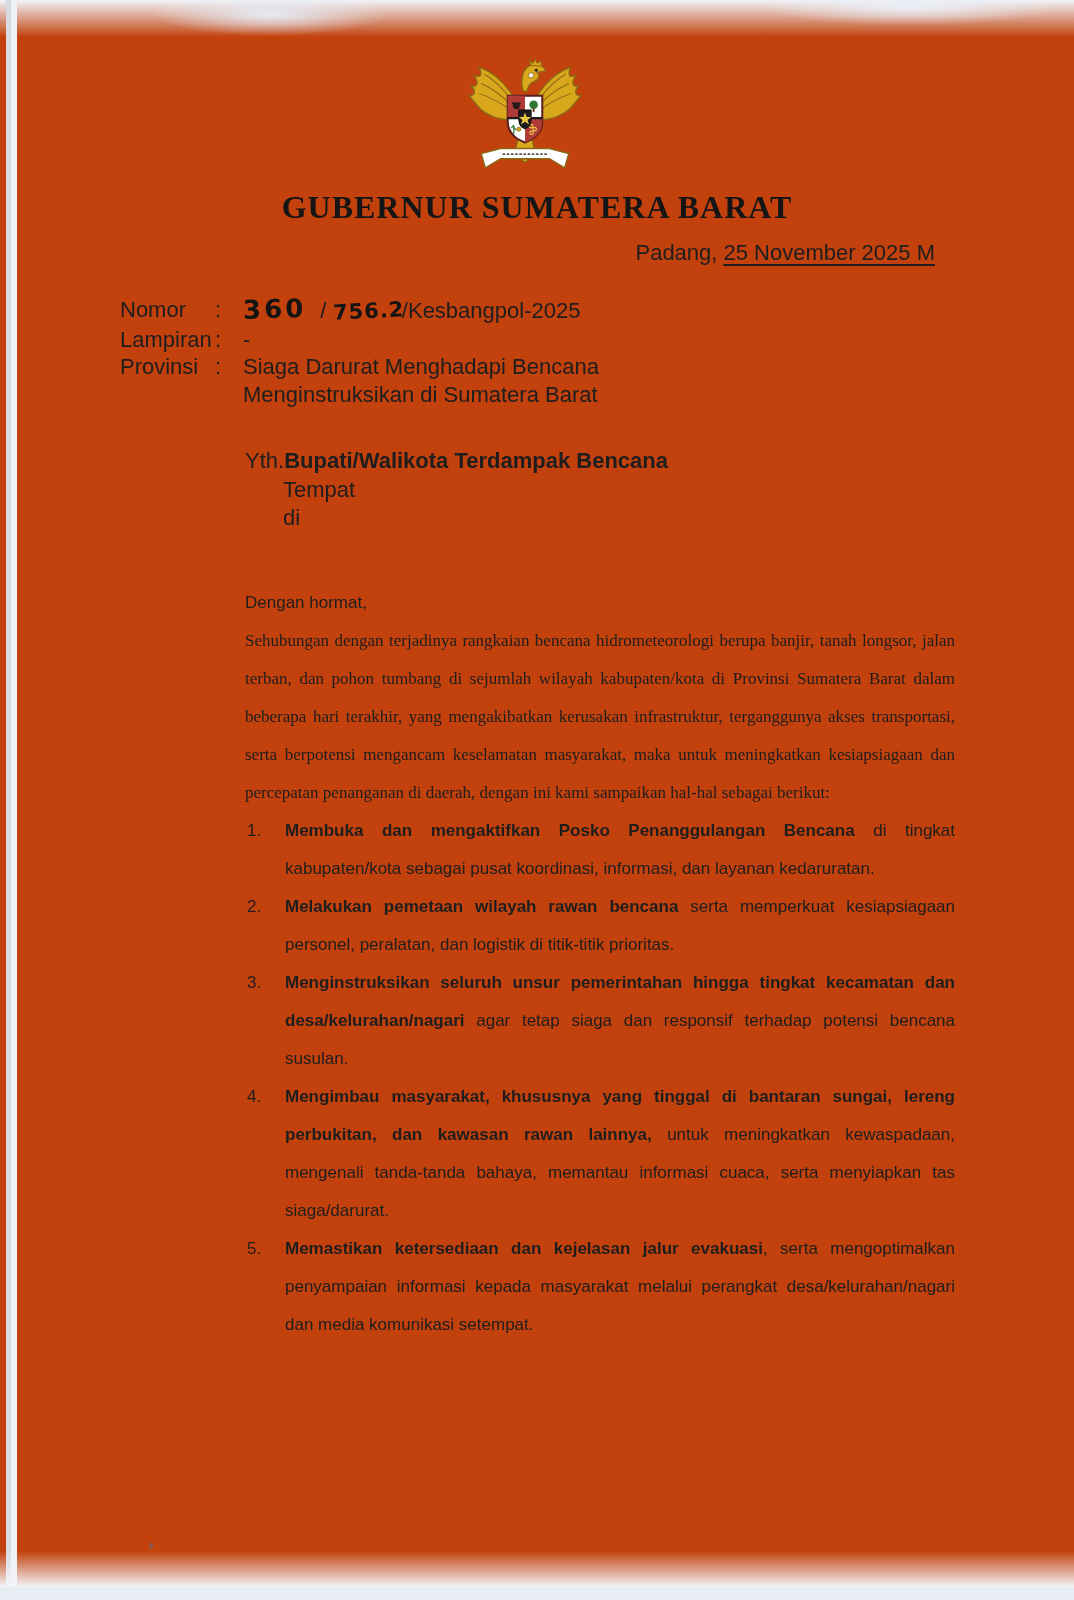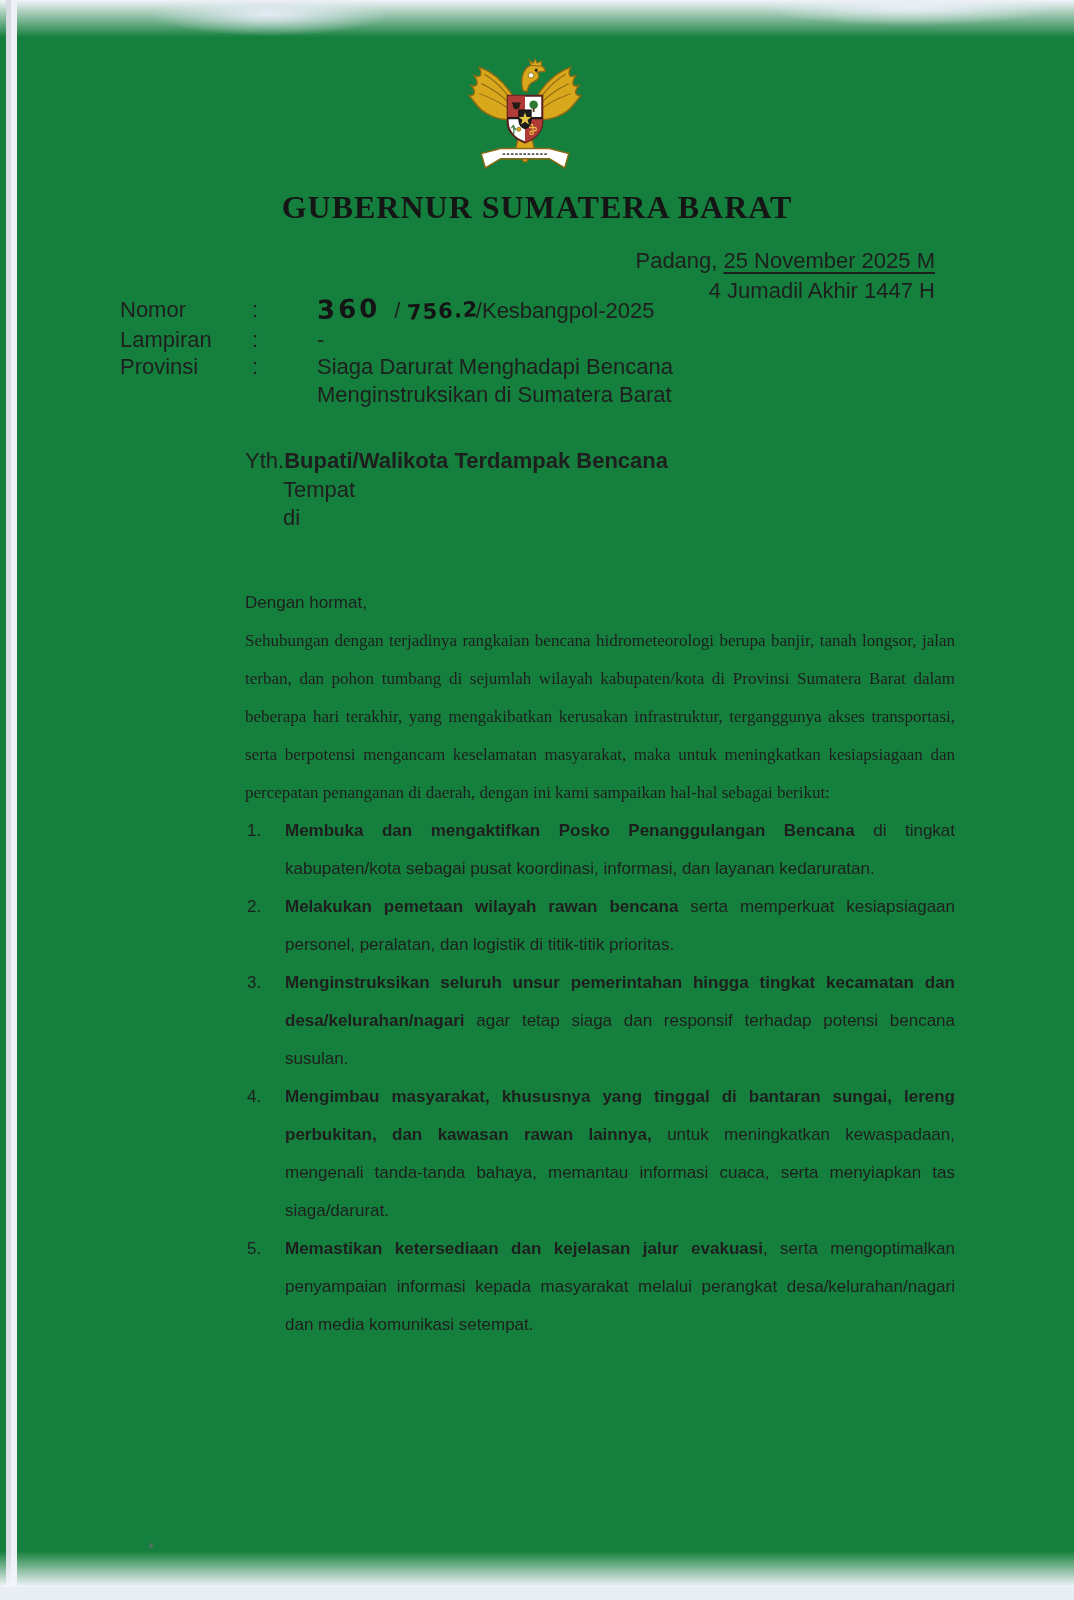--- a/index.html
+++ b/index.html
@@ -4,21 +4,21 @@
 <style>
   html, body { margin: 0; padding: 0; }
   body {
     width: 1074px; height: 1600px;
     background: #ffffff;
     font-family: "Liberation Sans", sans-serif;
     color: #1e1e1e;
     position: relative;
     overflow: hidden;
   }
-  .page { position: absolute; inset: 0; background: #15803d; }
+  .page { position: absolute; inset: 0; background: #c2410c; }
 
   
   .edge-left   { position: absolute; left: 6px; top: 0; bottom: 0; width: 5px; background: #d8dbe3; }
   .edge-left2  { position: absolute; left: 11px; top: 0; bottom: 0; width: 6px; background: #eff1f6; }
   .top-tint    { position: absolute; top: 0; left: 0; right: 0; height: 44px;
                  background: linear-gradient(180deg, #f1f4f9 0%, rgba(255,255,255,0) 85%); }
   .smudge-a    { position: absolute; left: 150px; top: -8px; width: 240px; height: 44px;
                  background: radial-gradient(ellipse at center, #e5ebf5 0%, rgba(255,255,255,0) 70%); }
   .smudge-b    { position: absolute; left: 760px; top: -14px; width: 300px; height: 40px;
                  background: radial-gradient(ellipse at center, #eaeff7 0%, rgba(255,255,255,0) 70%); }
@@ -35,27 +35,27 @@
     margin: 14px 0 0 0;
     font-family: "Liberation Serif", serif;
     font-weight: 700;
     font-size: 32px;
     letter-spacing: 1px;
     color: #151515;
   }
 
   
   .dateline { position: absolute; top: 238px; right: 139px; text-align: right;
-              font-size: 22px; line-height: 30px; margin-top: 8px; }
+              font-size: 22px; line-height: 30px; }
   .dateline .u { text-decoration: underline; text-decoration-thickness: 2px; text-underline-offset: 4px; }
   .dateline .pfx { margin-right: 6px; }
 
   
   .meta { position: absolute; top: 296px; left: 120px; font-size: 22px; }
-  .meta-row { display: grid; grid-template-columns: 95px 28px auto; line-height: 27.5px; gap: 37px; }
+  .meta-row { display: grid; grid-template-columns: 95px 28px auto; line-height: 27.5px; }
   .meta-value .printed { color: #1e1e1e; }
   .hw { font-family: "DejaVu Sans", sans-serif; font-weight: 700; display: inline-block; color: #141414; }
   .hw-big   { font-size: 26px; transform: rotate(-2deg); letter-spacing: 3px; margin-right: 14px; }
   .hw-small { font-size: 21px; transform: rotate(-3deg); letter-spacing: 1px; margin-left: 7px; margin-right: -3px; }
 
   
   .addressee { position: absolute; top: 447px; left: 245px; font-size: 22px; line-height: 28.5px; }
   .addressee .pfx { margin-right: 0; }
   .addressee b { font-weight: 700; text-align: center; }
   .addressee .indent { padding-left: 38px; }
@@ -128,21 +128,20 @@
       <path d="M17,94 L36,89 L84,89 L103,94 L99,108 L84,99 L36,99 L21,108 Z" fill="#ffffff" stroke="#8B6914" stroke-width="1.4"></path>
       <path d="M38,94.5 L82,94.5" stroke="#555" stroke-width="1.6" stroke-dasharray="2.5 1.6"></path>
     </svg>
     <h1>GUBERNUR SUMATERA BARAT</h1>
   </div>
 
   <div class="dateline">
     <div>
       <span class="pfx">Padang,</span><span class="u">25 November 2025 M</span>
     </div>
-    <div>4 Jumadil Akhir 1447 H</div>
   </div>
 
   <div class="meta">
     <div class="meta-row">
       <span>Nomor</span>
       <span>:</span>
       <span class="meta-value">
         <span class="hw hw-big">360</span><span class="printed">/</span><span class="hw hw-small">756.2</span><span class="printed">/Kesbangpol-2025</span>
       </span>
     </div>

